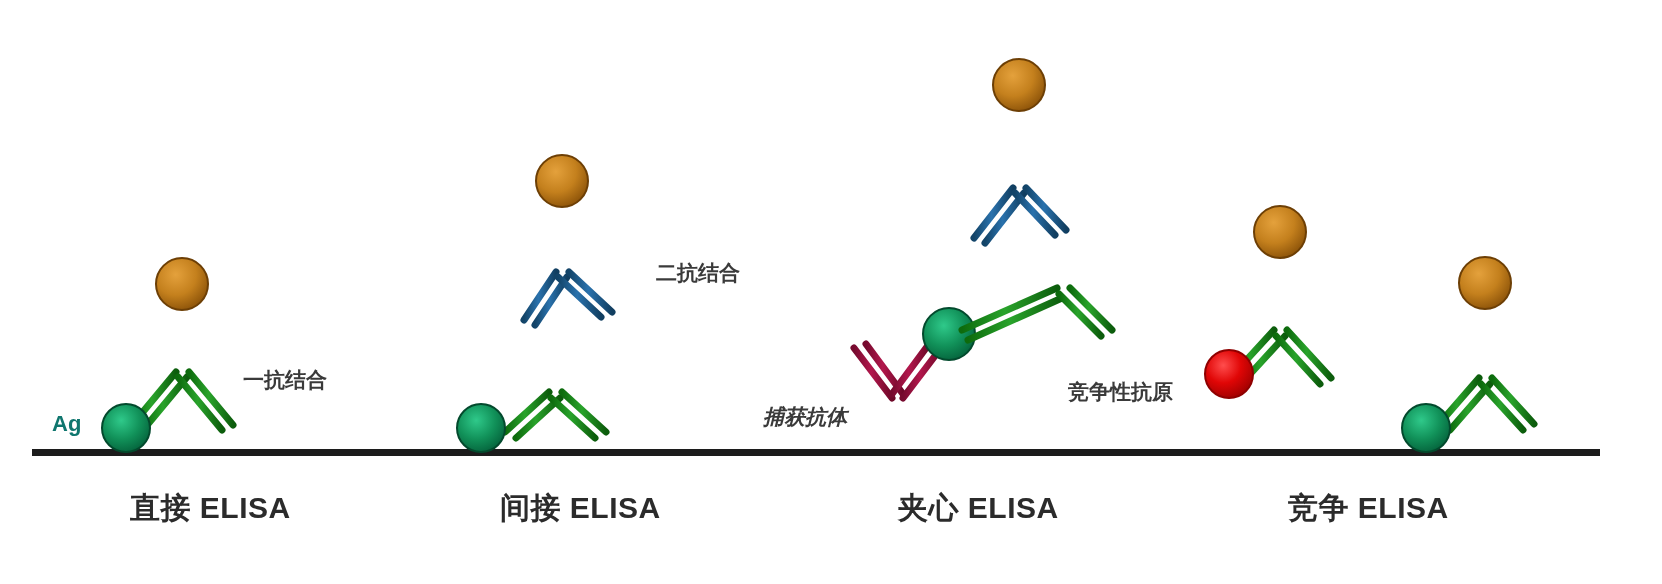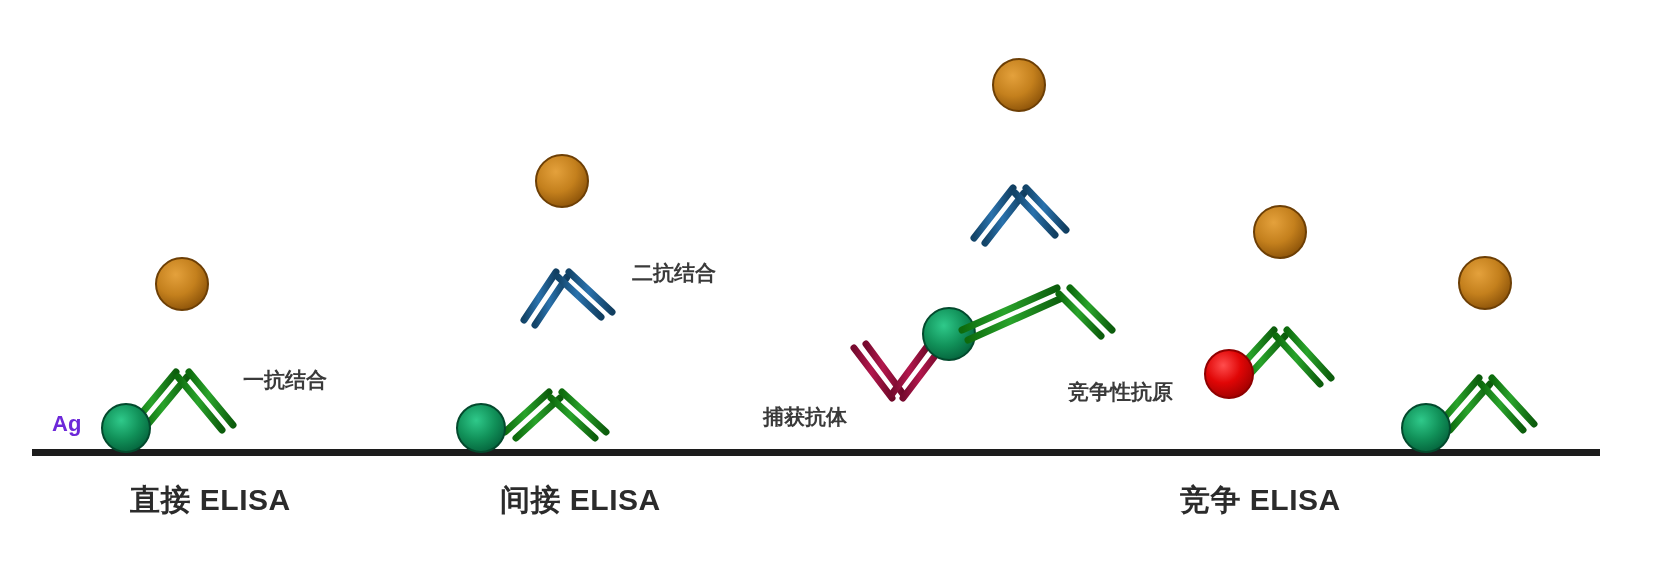--- a/index.html
+++ b/index.html
@@ -25,35 +25,36 @@
     height: 584px;
   }
   .panel-caption {
     position: absolute;
     font-family: "Liberation Sans", "DejaVu Sans", sans-serif;
     font-size: 30px;
     font-weight: 700;
     color: #2b2b2b;
     white-space: nowrap;
     letter-spacing: 0.5px;
+    margin-top: 8px;
   }
   .annot-label {
     position: absolute;
     font-family: "Liberation Sans", "DejaVu Sans", sans-serif;
     font-size: 21px;
     font-weight: 700;
     color: #3a3a3a;
     white-space: nowrap;
   }
   .ag-label {
     position: absolute;
     font-family: "Liberation Sans", "DejaVu Sans", sans-serif;
     font-size: 22px;
     font-weight: 700;
-    color: #6d28d9;
+    color: #0f766e;
     white-space: nowrap;
   }
 </style>
 </head>
 <body>
 
 <div id="figure">
 
   <svg id="diagram-svg" viewBox="0 0 1662 584" xmlns="http://www.w3.org/2000/svg">
     <defs>
@@ -218,26 +219,27 @@
       <g>
         <circle cx="1426" cy="428" r="24" fill="url(#gradGreenSphere)" stroke="#034a2d" stroke-width="2"></circle>
       </g>
     </g>
   </svg>
 
   <span class="ag-label" style="left:52px; top:411px;">Ag</span>
 
   <span class="annot-label" style="left:243px; top:366px;text-align:center;">一抗结合</span>
 
-  <span class="annot-label" style="left:632px; top:259px;">二抗结合</span>
-
-  <span class="annot-label" style="left:763px; top:403px;">捕获抗体</span>
+  <span class="annot-label" style="left:656px; top:259px;">二抗结合</span>
+
+  <span class="annot-label" style="left:763px; top:403px;font-style:italic;">捕获抗体</span>
 
   <span class="annot-label" style="left:1068px; top:361px;margin-top:17px;">竞争性抗原</span>
 
   <span class="panel-caption" style="left:130px; top:480px;">直接 ELISA</span>
 
   <span class="panel-caption" style="left:500px; top:480px;text-align:right;">间接 ELISA</span>
 
-
-  <span class="panel-caption" style="left:1180px; top:480px;">竞争 ELISA</span>
+  <span class="panel-caption" style="left:898px; top:480px;">夹心 ELISA</span>
+
+  <span class="panel-caption" style="left:1288px; top:480px;">竞争 ELISA</span>
 
 </div>
 
 </body></html>

